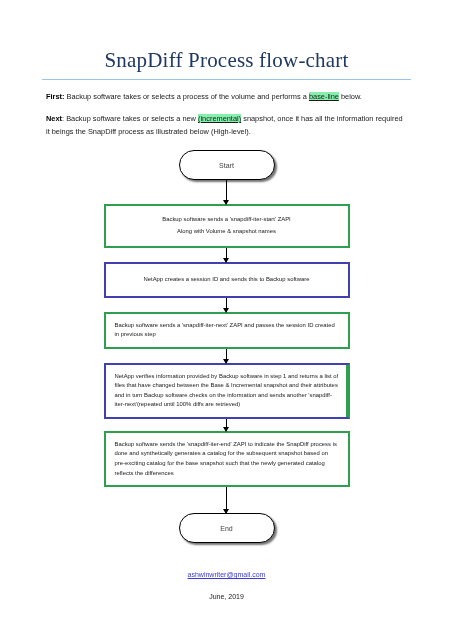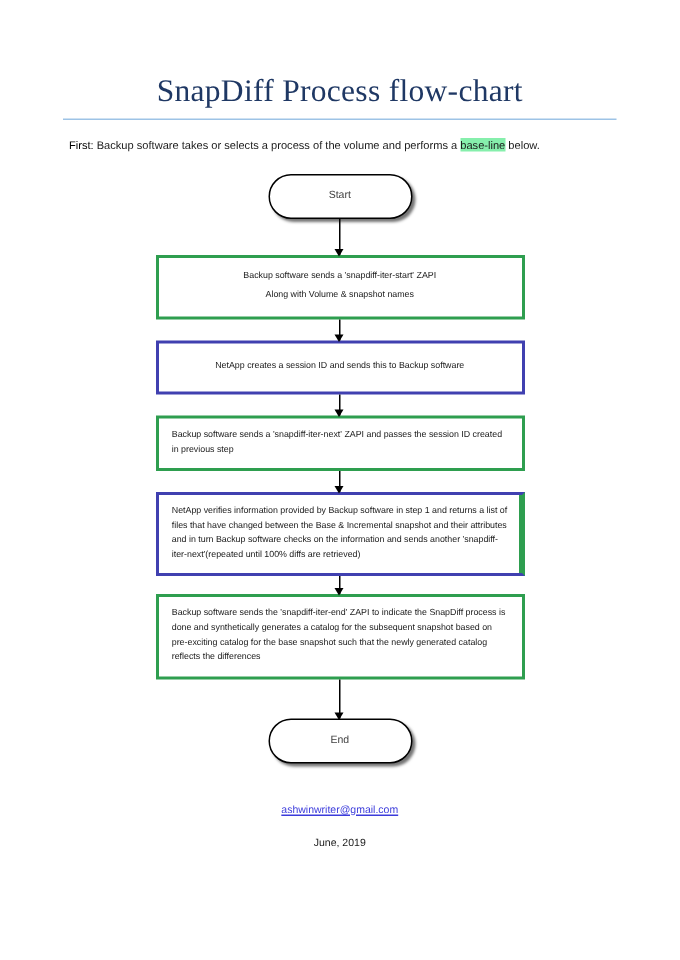--- a/index.html
+++ b/index.html
@@ -50,27 +50,28 @@
   }
   .intro p {
     margin: 0 0 9px 0;
     font-size: 7.4px;
     line-height: 1.72;
     color: #1a1a1a;
     text-align: left;
   }
   .intro p:last-child { margin-bottom: 0; }
   .lead {
-    font-weight: normal;
+    font-weight: bold;
     color: #000000;
     margin-top: 40px;
   }
   .hl {
     background: #86efac;
     color: #1a1a1a;
+    text-decoration: underline;
   }
 
   
   .flow {
     position: relative;
     margin-top: 12px;
     padding: 0 0 0 0;
     display: flex;
     flex-direction: column;
     align-items: center;
@@ -160,20 +161,21 @@
 
 <div class="page">
 
   <div class="title-wrap">
     <h1 class="doc-title">SnapDiff Process flow-chart</h1>
     <div class="title-rule"></div>
   </div>
 
   <div class="intro">
     <p><span class="lead">First:</span><span> Backup software takes or selects a process of the volume and performs a </span><span class="hl">base-line</span><span> below.</span></p>
+    <p><span class="lead">Next</span><span>: Backup software takes or selects a new </span><span class="hl">(incremental)</span><span> snapshot, once it has all the information required it beings the SnapDiff process as illustrated below (High-level).</span></p>
   </div>
 
   <div class="flow">
 
     <div class="terminator">
       <span>Start</span>
     </div>
 
     <div class="connector" style="height:24px"></div>
 

